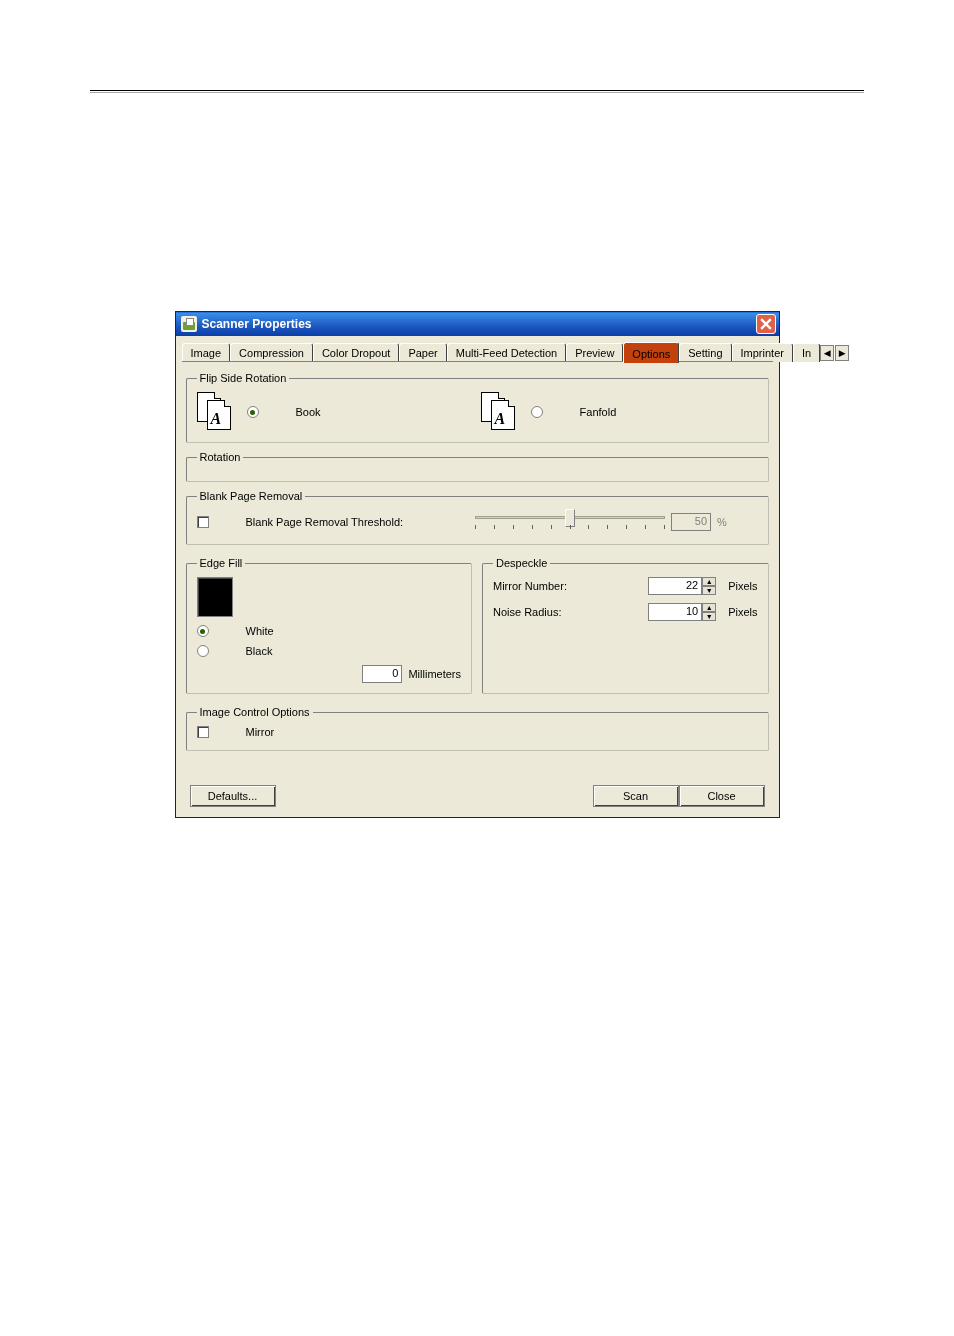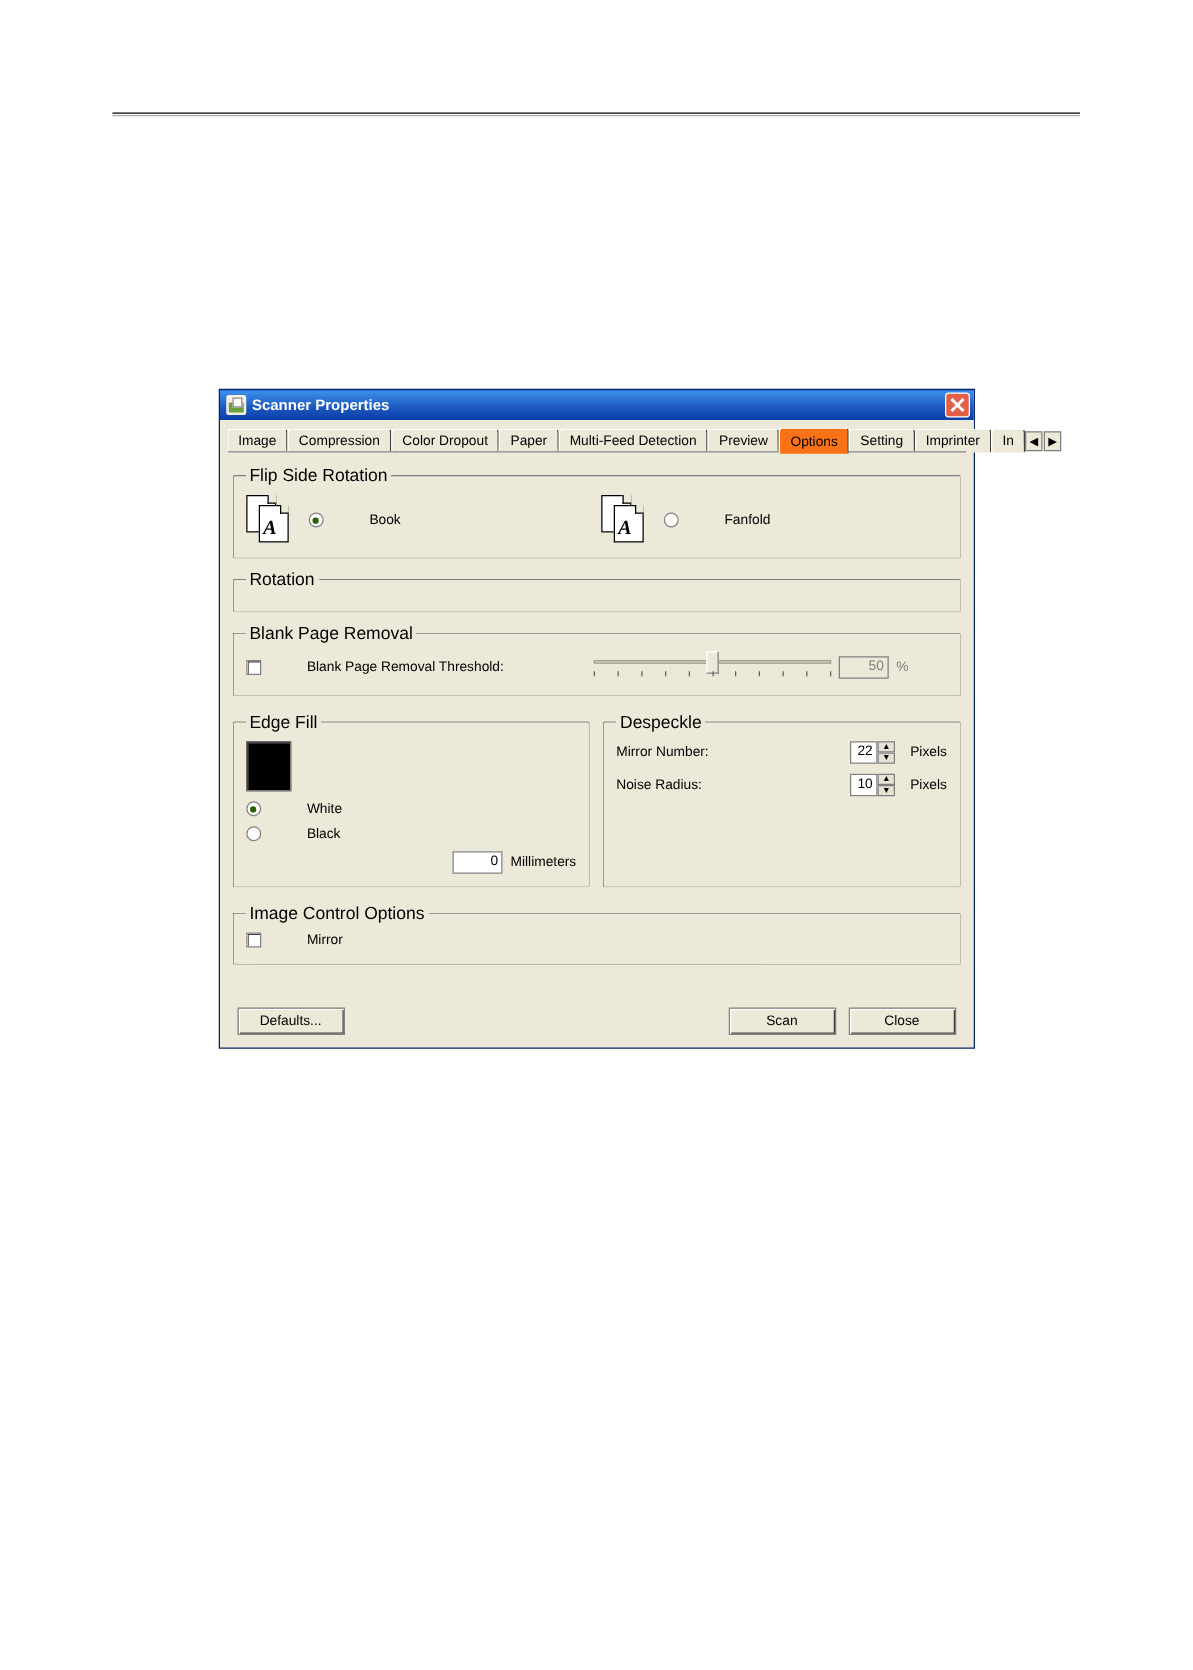--- a/index.html
+++ b/index.html
@@ -110,21 +110,21 @@
     border-left-color: #fff;
     border-top-color: #fff;
     font-size: 11px;
     cursor: pointer;
   }
   .tab-active {
     position: relative;
     z-index: 2;
     padding-top: 5px;
     margin-bottom: -1px;
-    background: #f97316;
+    background: #c2410c;
   }
   .tab-scroll {
     margin-left: auto;
     display: flex;
     gap: 1px;
     align-items: center;
     padding-bottom: 1px;
   }
   .tab-arrow {
     width: 14px; height: 16px;
@@ -143,21 +143,21 @@
     border: 1px solid #c0c0b0;
     border-top-color: #808080;
     border-left-color: #808080;
     margin: 4px 0 8px 0;
     padding: 8px 10px 10px 10px;
     border-radius: 2px;
     position: relative;
   }
   fieldset.group > legend {
     padding: 0 3px;
-    font-size: 14px;
+    font-size: 11px;
     color: #000;
   }
 
   .row { display: flex; align-items: center; gap: 6px; }
   .radio-dot {
     width: 12px; height: 12px;
     border: 1px solid #808080;
     border-radius: 50%;
     background: #fff;
     display: inline-flex; align-items: center; justify-content: center;
@@ -260,21 +260,21 @@
   .black-swatch {
     width: 36px; height: 40px;
     background: #000;
     border: 1px solid #808080;
     box-shadow: inset 1px 1px 0 #404040;
   }
 
   .spinner {
     display: inline-flex; align-items: stretch;
   }
-  .spinner .textnum { width: 22px; }
+  .spinner .textnum { width: 54px; }
   .spinner .spin-btns {
     display: flex; flex-direction: column;
     width: 14px;
   }
   .spinner .spin-btns div {
     flex:1; border:1px solid #808080; background:#e6e3d5;
     display:flex; align-items:center; justify-content:center;
     font-size: 7px; line-height: 1;
   }
 
@@ -462,17 +462,17 @@
           <span class="checkbox"></span>
           <span>Mirror</span>
         </label>
       </fieldset>
 
     </div>
 
     <div class="buttons-row">
       <div class="win-btn">Defaults...</div>
       <div style="flex:1;"></div>
-      <div class="win-btn" style="margin-right:10px;">Scan</div>
+      <div class="win-btn" style="">Scan</div>
       <div class="win-btn">Close</div>
     </div>
   </div>
 </div>
 
 </body></html>

